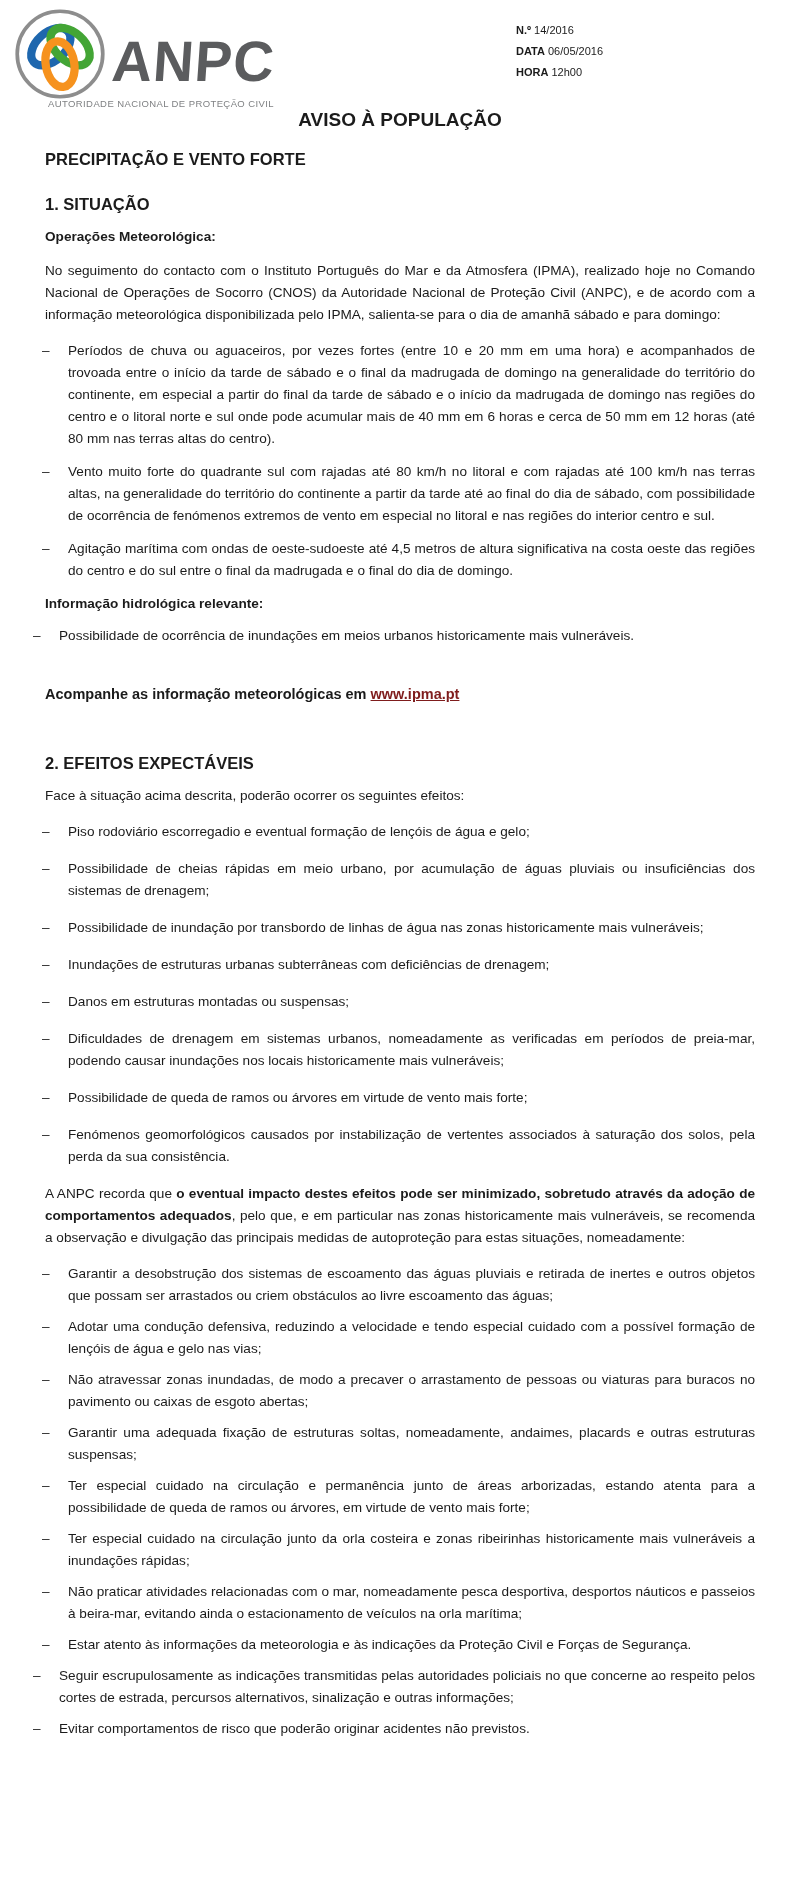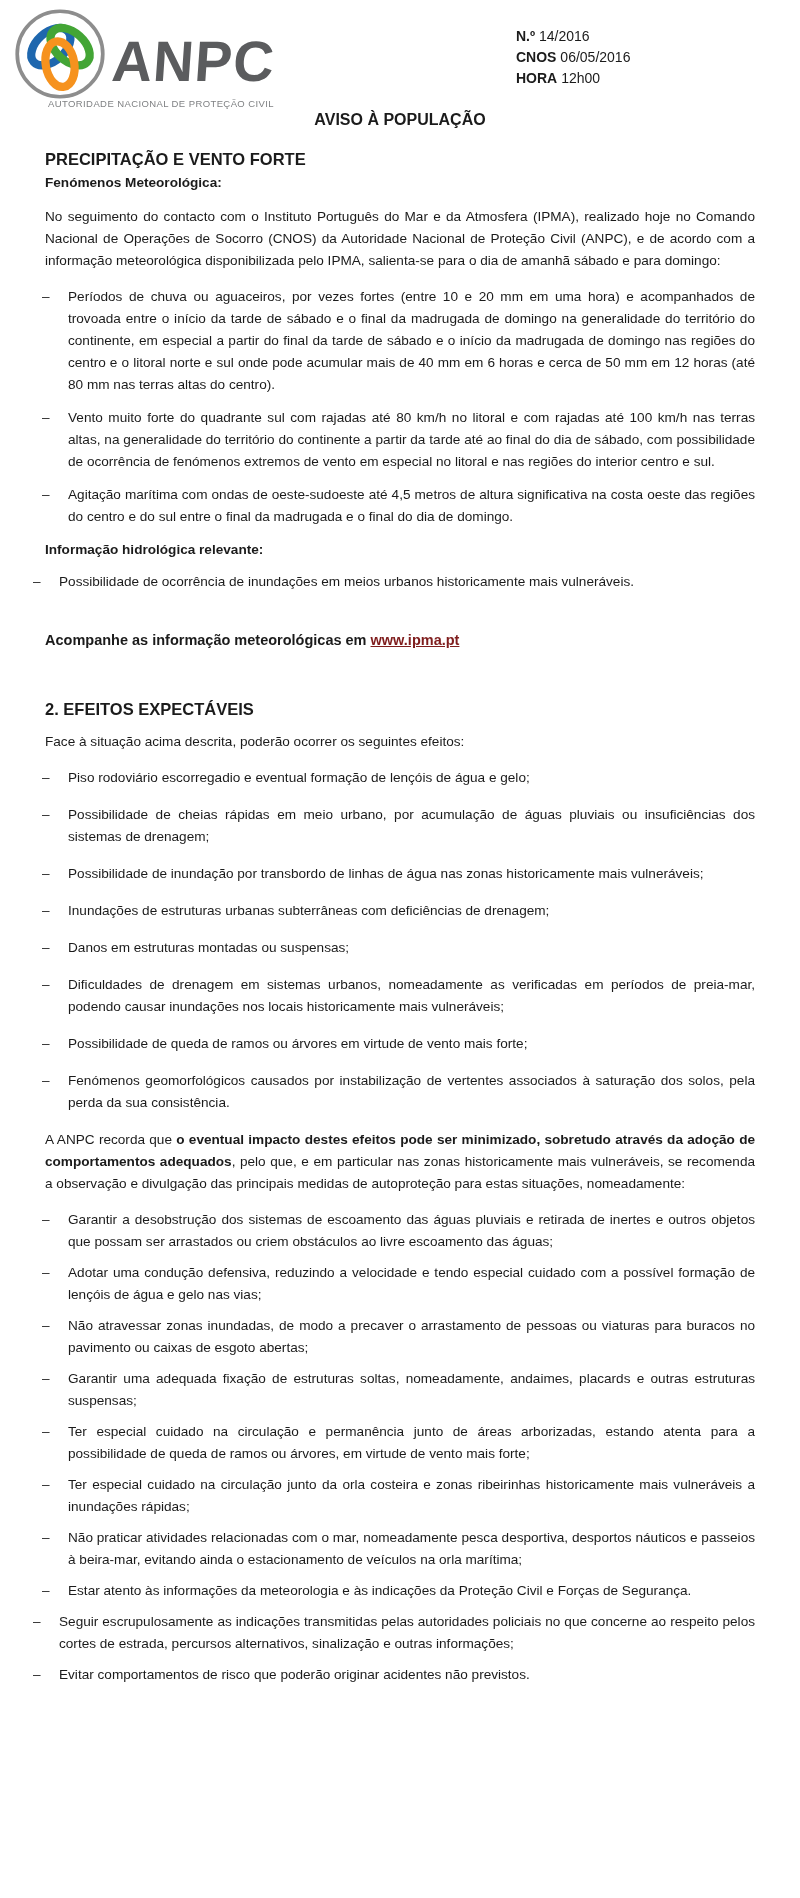--- a/index.html
+++ b/index.html
@@ -23,25 +23,25 @@
     position:absolute; left:112px; top:26px;
     font-size:56px; font-weight:bold; line-height:56px;
     color:#5b5c5e; letter-spacing:1px;
     transform:skewX(-4deg) scaleY(1.02);
   }
   .logo-caption {
     position:absolute; left:48px; top:90px;
     font-size:9.5px; line-height:11px; letter-spacing:0.4px;
     color:#7f8183; white-space:nowrap;
   }
-  .doc-meta { position:absolute; left:516px; top:18px; font-size:14px; line-height:21px; }
+  .doc-meta { position:absolute; left:516px; top:12px; font-size:11px; line-height:21px; }
   .doc-meta .row { white-space:nowrap; }
   .doc-meta .lbl { font-weight:bold; }
   
-  .title-main  { text-align:center; font-weight:bold; font-size:16px;   line-height:19px; margin-top:6px; }
+  .title-main  { text-align:center; font-weight:bold; font-size:19px;   line-height:19px; margin-top:6px; }
   .title-subj  { text-align:left; font-weight:bold; font-size:16.5px; line-height:21px; margin-top:20px; }
   
   .sec-heading { font-weight:bold; font-size:16.5px; line-height:20px; margin:24px 0 12px 0; }
   .sec2-heading{ margin-top:48px; }
   .sec3-heading{ margin-top:20px; }
   .subhead { font-weight:bold; margin:2px 0 10px 0; }
   .para { text-align:justify; margin:12px 0 14px 0; }
   .para-tight { text-align:justify; margin:0 0 14px 0; }
   
   .blist { margin-left:-3px; }
@@ -70,29 +70,30 @@
         <ellipse cx="61" cy="42" rx="25" ry="15.5" fill="none" stroke="#43a535" stroke-width="9" transform="rotate(42 61 42)"></ellipse>
         <ellipse cx="50" cy="61" rx="15.5" ry="25" fill="none" stroke="#f6921e" stroke-width="9" transform="rotate(-10 50 61)"></ellipse>
         <path d="M 40 42 m 10 -18 a 25 15.5 0 0 1 14 6" fill="none" stroke="#1e67ae" stroke-width="9" transform="rotate(-42 40 42)" opacity="0"></path>
       </svg>
     </div>
     <div class="logo-acronym">ANPC</div>
     <div class="logo-caption">AUTORIDADE NACIONAL DE PROTEÇÃO CIVIL</div>
 
     <div class="doc-meta">
       <div class="row"><span class="lbl">N.º</span> <span>14/2016</span></div>
-      <div class="row"><span class="lbl">CNOS</span> <span>06/05/2016</span></div>
+      <div class="row"><span class="lbl">DATA</span> <span>06/05/2016</span></div>
       <div class="row"><span class="lbl">HORA</span> <span>12h00</span></div>
     </div>
   </div>
 
   <div class="title-main">AVISO À POPULAÇÃO</div>
   <div class="title-subj">PRECIPITAÇÃO E VENTO FORTE</div>
 
-  <div class="subhead">Fenómenos Meteorológica:</div>
+  <div class="sec-heading">1. SITUAÇÃO</div>
+  <div class="subhead">Operações Meteorológica:</div>
   <p class="para">No seguimento do contacto com o Instituto Português do Mar e da Atmosfera (IPMA), realizado hoje no Comando Nacional de Operações de Socorro (CNOS) da Autoridade Nacional de Proteção Civil (ANPC), e de acordo com a informação meteorológica disponibilizada pelo IPMA, salienta-se para o dia de amanhã sábado e para domingo:</p>
 
   <div class="blist s1">
     <div class="b">
         <span class="dash">–</span>
         <span class="bt">Períodos de chuva ou aguaceiros, por vezes fortes (entre 10 e 20 mm em uma hora) e acompanhados de trovoada entre o início da tarde de sábado e o final da madrugada de domingo na generalidade do território do continente, em especial a partir do final da tarde de sábado e o início da madrugada de domingo nas regiões do centro e o litoral norte e sul onde pode acumular mais de 40 mm em 6 horas e cerca de 50 mm em 12 horas (até 80 mm nas terras altas do centro).</span>
       </div>
     <div class="b">
         <span class="dash">–</span>
         <span class="bt">Vento muito forte do quadrante sul com rajadas até 80 km/h no litoral e com rajadas até 100 km/h nas terras altas, na generalidade do território do continente a partir da tarde até ao final do dia de sábado, com possibilidade de ocorrência de fenómenos extremos de vento em especial no litoral e nas regiões do interior centro e sul.</span>

